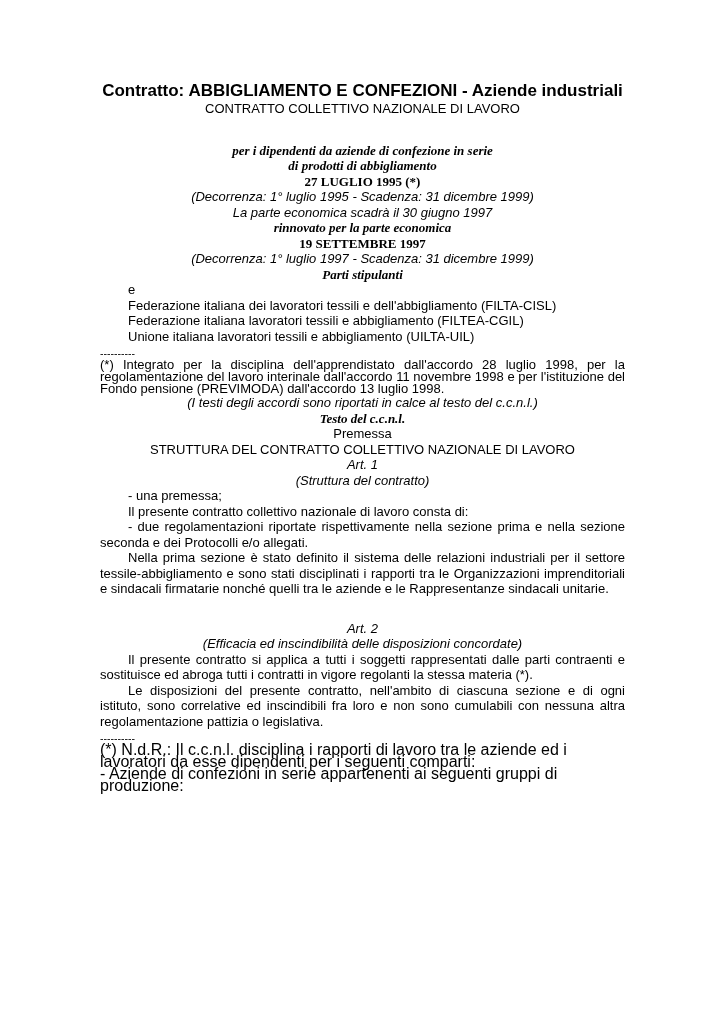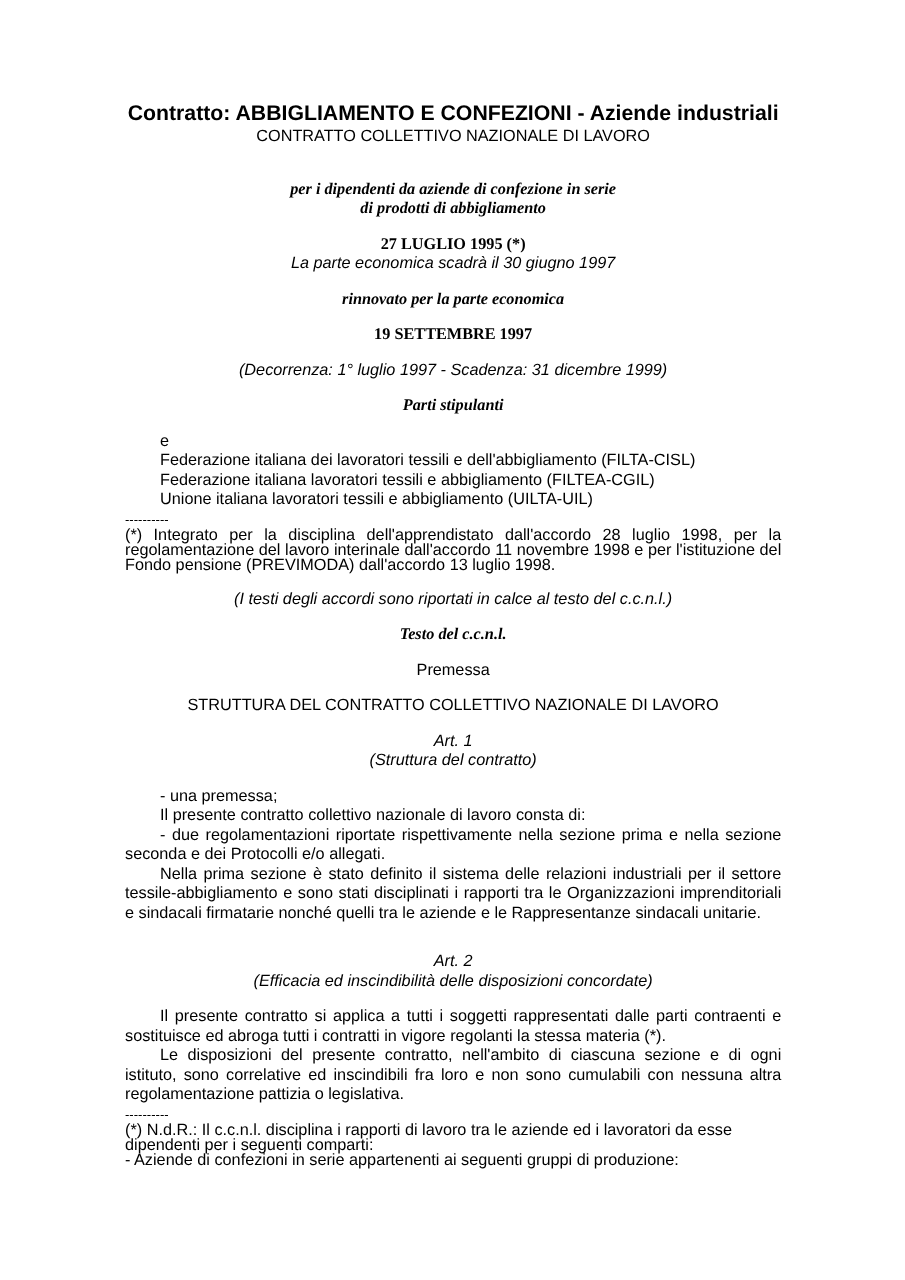--- a/index.html
+++ b/index.html
@@ -26,37 +26,37 @@
   .center { text-align: center; }
   .b { font-weight: bold; font-family: Liberation Serif, serif; }
   .i { font-style: italic; }
   .title {
     font-size: 17px;
     font-weight: bold;
     text-align: center;
     line-height: 21px;
     margin: 0;
   }
-  .blk    { margin-top: 13px; }
+  .blk    { }
   .blk-lg { margin-top: 26px; }
   .blk-art { margin-top: 24px; }
   .parties { margin-left: 28px; }
   .parties div { line-height: 15.5px; }
   .para p {
     margin: 0;
     text-indent: 28px;
     text-align: justify;
   }
   .fn {
     font-size: 13px;
     line-height: 12px;
     text-align: justify;
   }
   .fn-left {
-    font-size: 13px;
+    font-size: 16px;
     line-height: 12px;
     text-align: left;
   }
   .dash {
     font-size: 10.5px;
     line-height: 11px;
     margin-top: 4px;
   }
 </style>
 </head>
@@ -65,20 +65,21 @@
 <div class="page">
 
   <h1 class="title">Contratto: ABBIGLIAMENTO E CONFEZIONI - Aziende industriali</h1>
   <div class="center">CONTRATTO COLLETTIVO NAZIONALE DI LAVORO</div>
 
   <div class="center b i blk-lg">per i dipendenti da aziende di confezione in serie</div>
   <div class="center b i">di prodotti di abbigliamento</div>
 
   <div class="center b blk">27 LUGLIO 1995 (*)</div>
 
+  <div class="center i blk">(Decorrenza: 1° luglio 1995 - Scadenza: 31 dicembre 1999)</div>
   <div class="center i">La parte economica scadrà il 30 giugno 1997</div>
 
   <div class="center b i blk">rinnovato per la parte economica</div>
 
   <div class="center b blk">19 SETTEMBRE 1997</div>
 
   <div class="center i blk">(Decorrenza: 1° luglio 1997 - Scadenza: 31 dicembre 1999)</div>
 
   <div class="center b i blk">Parti stipulanti</div>
 

